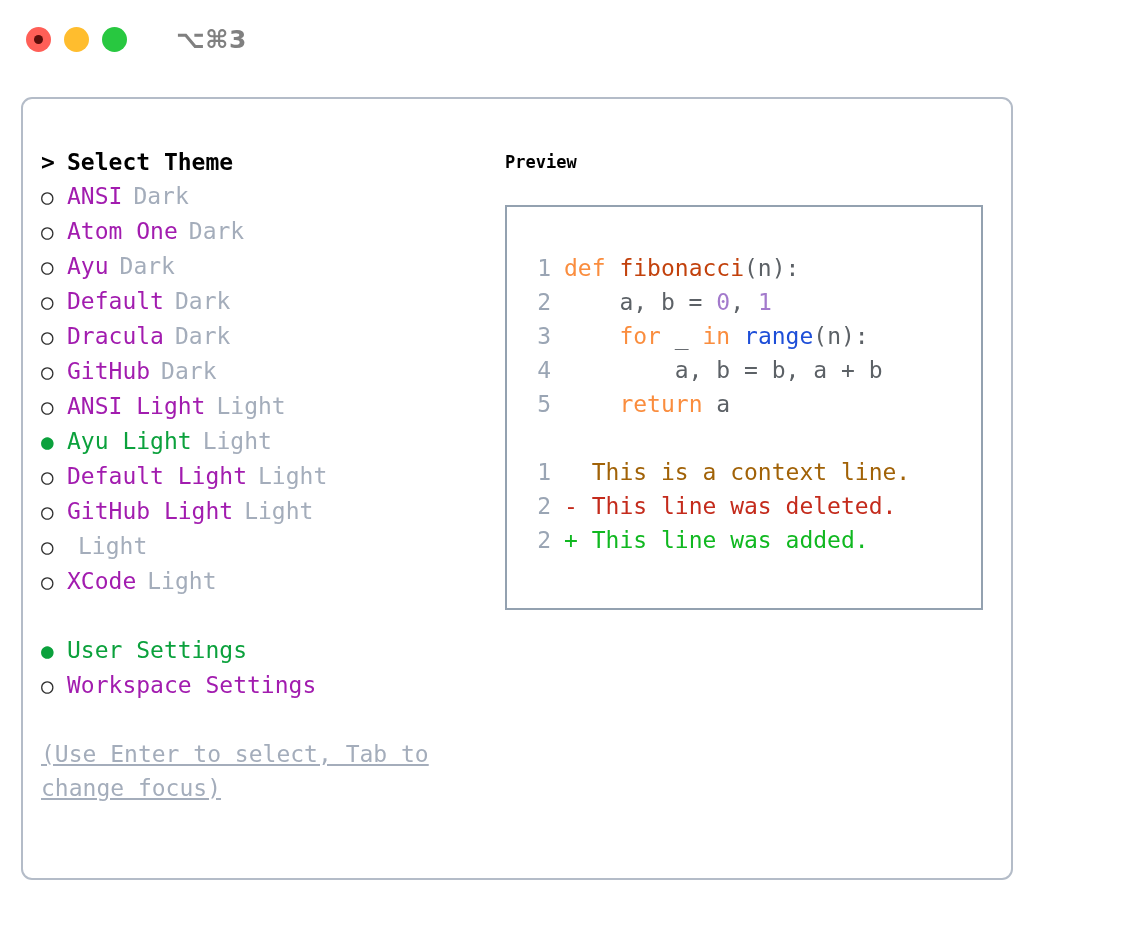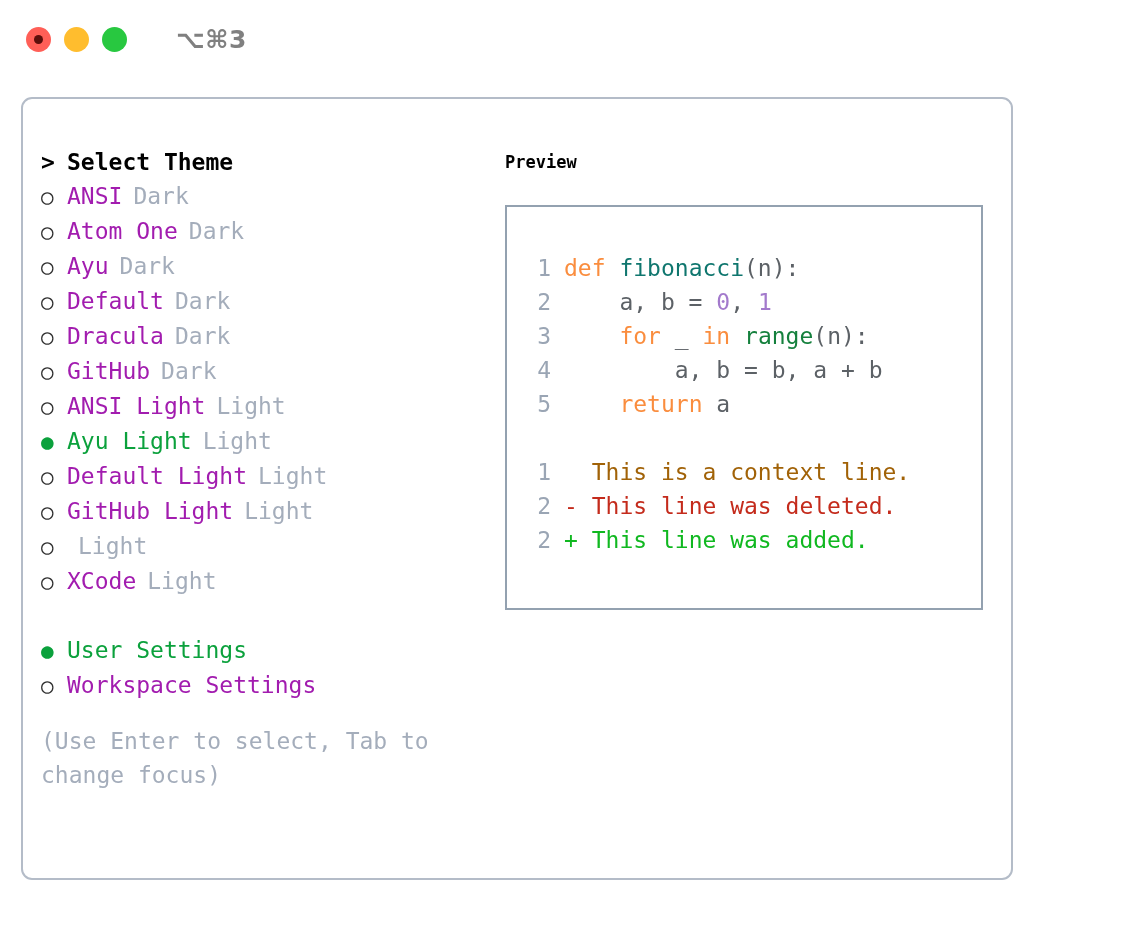--- a/index.html
+++ b/index.html
@@ -106,26 +106,27 @@
   .label { color: #a21caf; }
   .variant {
     color: #a4adbb;
     margin-left: 11px;
   }
   .row.selected .label { color: #0ba13c; }
   .row.selected .marker { color: #0ba13c; }
   .spacer { height: 34px; }
 
   .hint {
-    margin-top: 21px;
+    margin-top: 34px;
     font-size: 23px;
     line-height: 34px;
     color: #a4adbb;
     width: 400px;
     white-space: normal;
+    text-decoration: underline;
   }
 
   
   .col-right {
     flex: 1;
     padding-left: 12px;
   }
   .preview-title {
     font-size: 17px;
     font-weight: bold;
@@ -150,23 +151,23 @@
     color: #9aa5b4;
     width: 28px;
     flex: 0 0 28px;
     text-align: right;
     margin-right: 13px;
   }
   .code-gap { height: 34px; }
 
   
   .kw    { color: #fa8d3e; }
-  .fn    { color: #0f766e; }
+  .fn    { color: #c2410c; }
   .num   { color: #a37acc; }
-  .blt   { color: #15803d; }
+  .blt   { color: #1d4ed8; }
   .plain { color: #5c6166; }
   .punc  { color: #5c6166; }
 
   
   .diff-ctx { color: #a16207; text-align: right; }
   .diff-del { color: #c42b1c; }
   .diff-add { color: #10b820; }
 </style>
 </head>
 <body>

